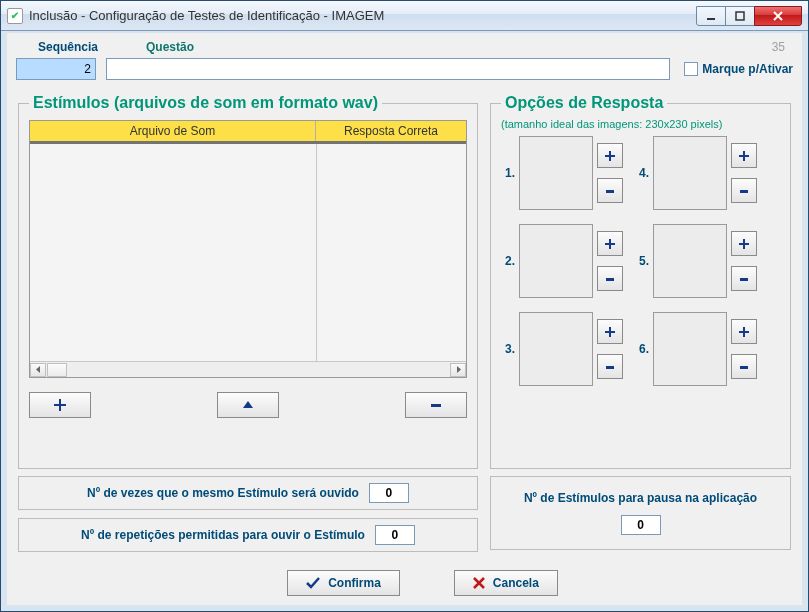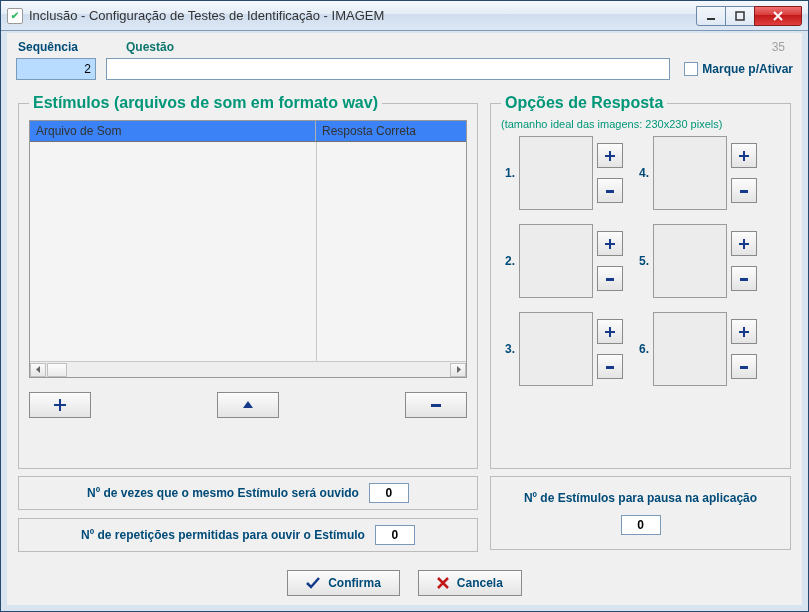--- a/index.html
+++ b/index.html
@@ -83,21 +83,21 @@
     font-size:12px;
   }
 
   .row-top {
     position:absolute;
     top: 4px; left: 6px; right: 6px;
     display:flex;
     flex-direction: column;
   }
   .labels { display:flex; gap:0; }
-  .labels .l1 { width:110px; color:#004b78; font-weight:bold; padding-left:2px; }
+  .labels .l1 { width:110px; color:#004b78; font-weight:bold; padding-left:2px;margin-left:20px; }
   .labels .l2 { color:#0f766e; font-weight:bold; }
   .inputs { display:flex; gap:10px; margin-top:4px; align-items:center; }
   .txt {
     border:1px solid #7a9ab8;
     background:#fff;
     height:22px;
     padding:2px 4px;
     font: inherit;
   }
   .txt.seq {
@@ -147,22 +147,23 @@
   
   .grid {
     border:1px solid #999;
     background:#fff;
     height: 258px;
     width: 100%;
     display:flex; flex-direction:column;
   }
   .grid-head {
     display:flex;
-    background:#3b82f6;
-    border-bottom:1px solid #737373;
+    background:#fde047;
+    border-bottom:3px solid #737373;
+    text-align:center;
   }
   .grid-head .gh {
     padding:3px 6px;
     border-right:1px solid #b0b0b0;
     color:#333;
   }
   .gh1 { flex: 1; }
   .gh2 { width: 150px; border-right:none!important; }
   .grid-body {
     flex:1;
@@ -275,20 +276,21 @@
   .act-btn {
     height:26px;
     padding: 0 18px;
     border:1px solid #8a8a8a;
     background:linear-gradient(#fcfcfc,#e4e4e4);
     display:flex; align-items:center; gap:8px;
     font: inherit;
     color:#004b78;
     font-weight:bold;
     cursor:pointer;
+    margin-left:36px;
   }
 </style>
 </head>
 <body>
 
 <div class="window">
   <div class="titlebar">
     <div class="app-icon">✔</div>
     <div class="title-text">Inclusão - Configuração de Testes de Identificação - IMAGEM</div>
     <div class="win-btns">

